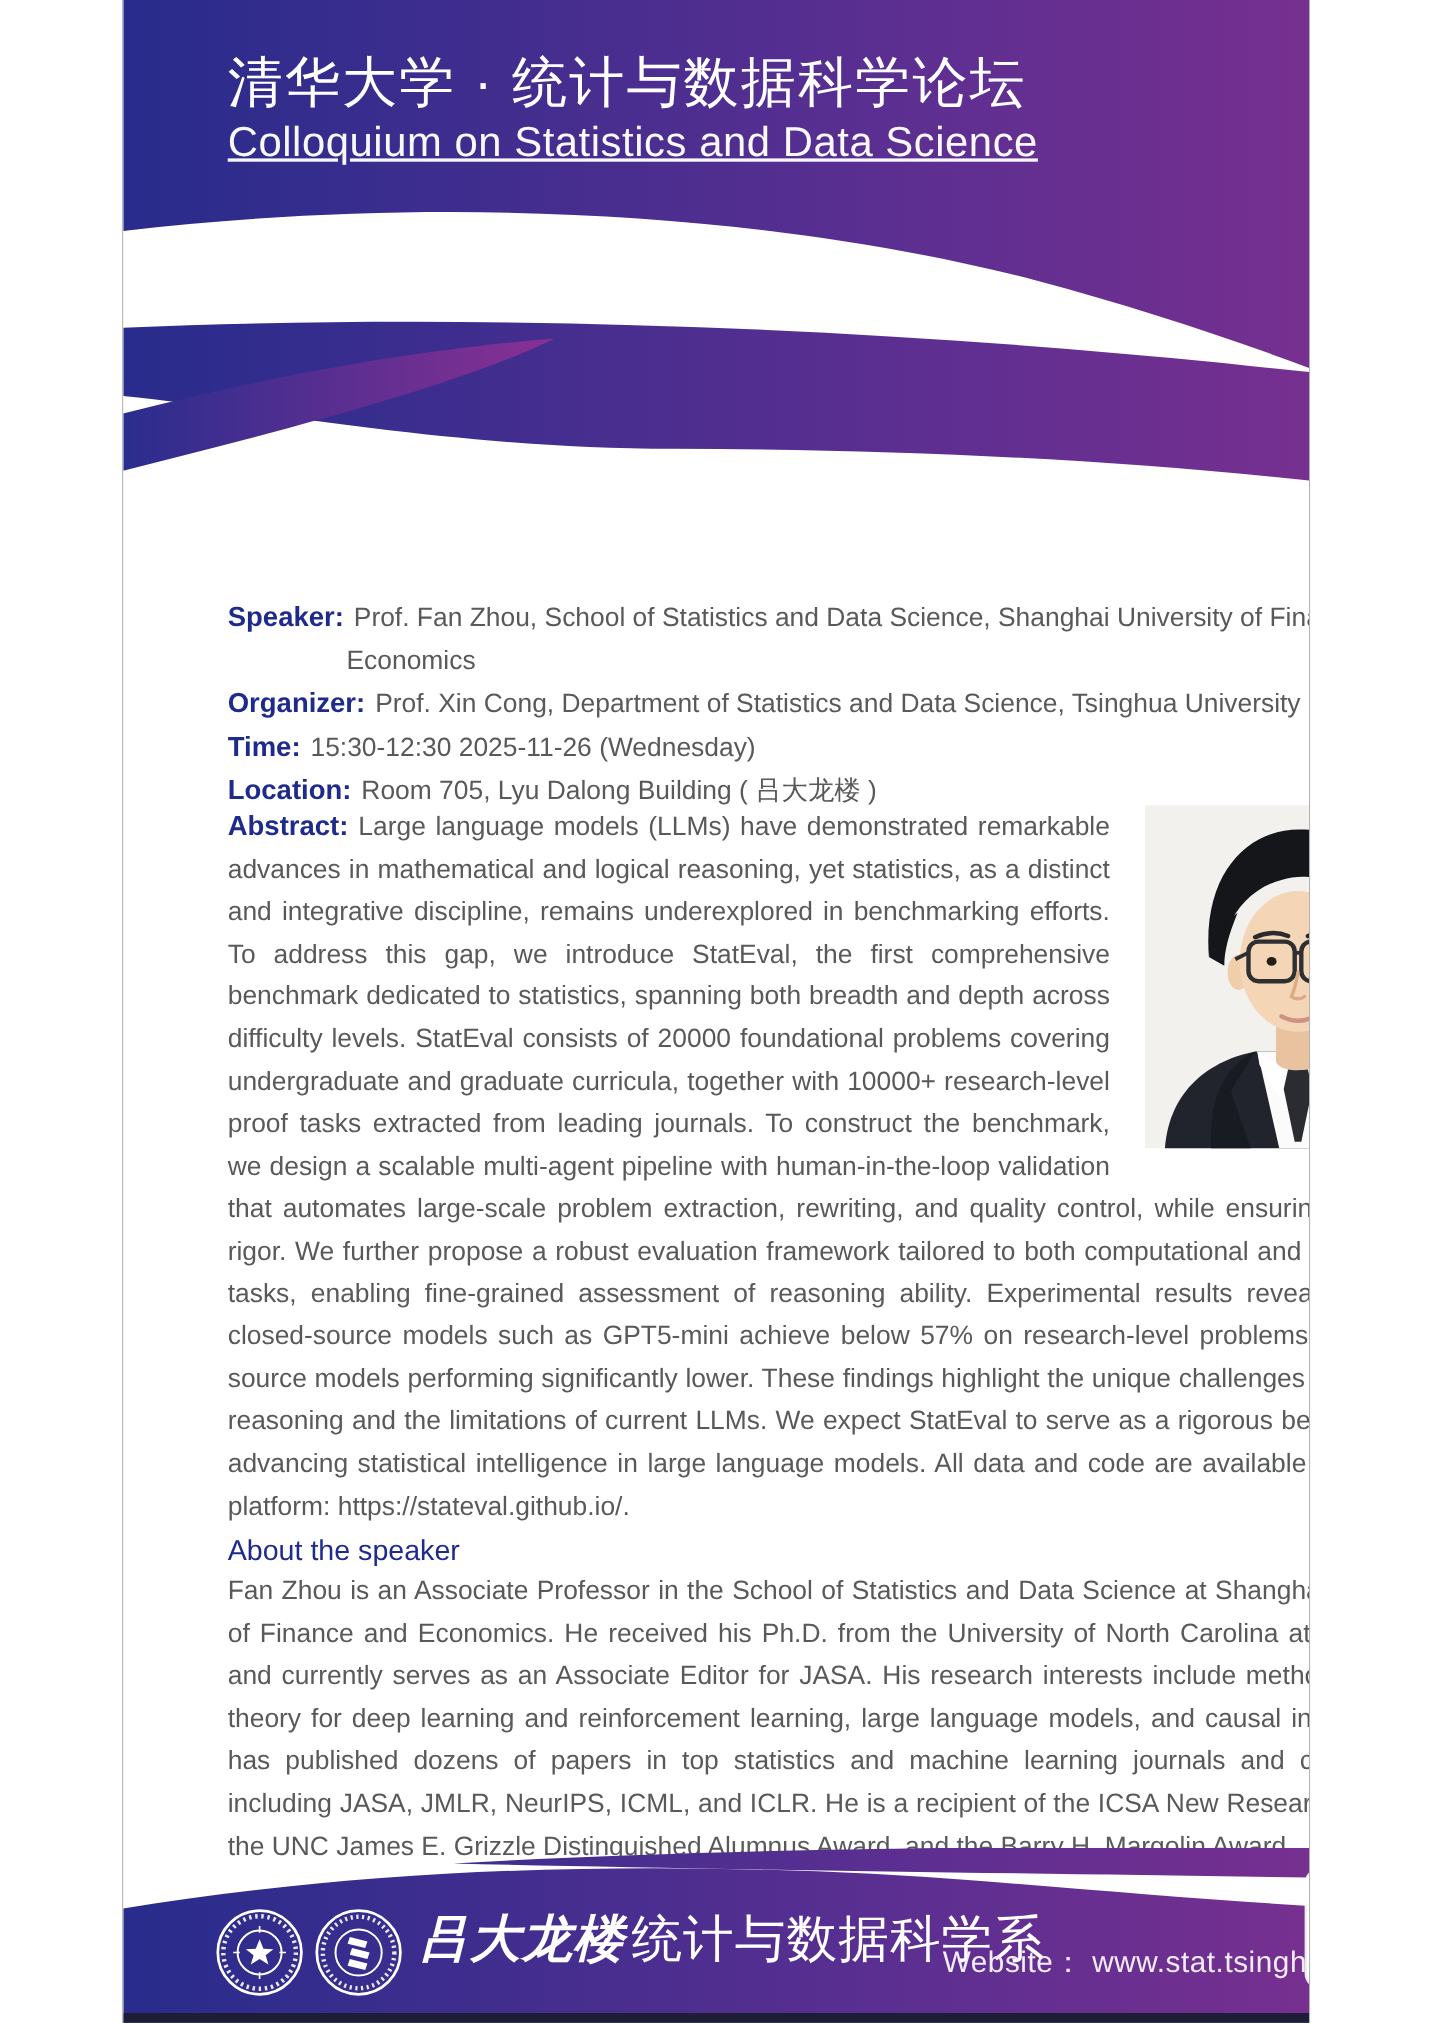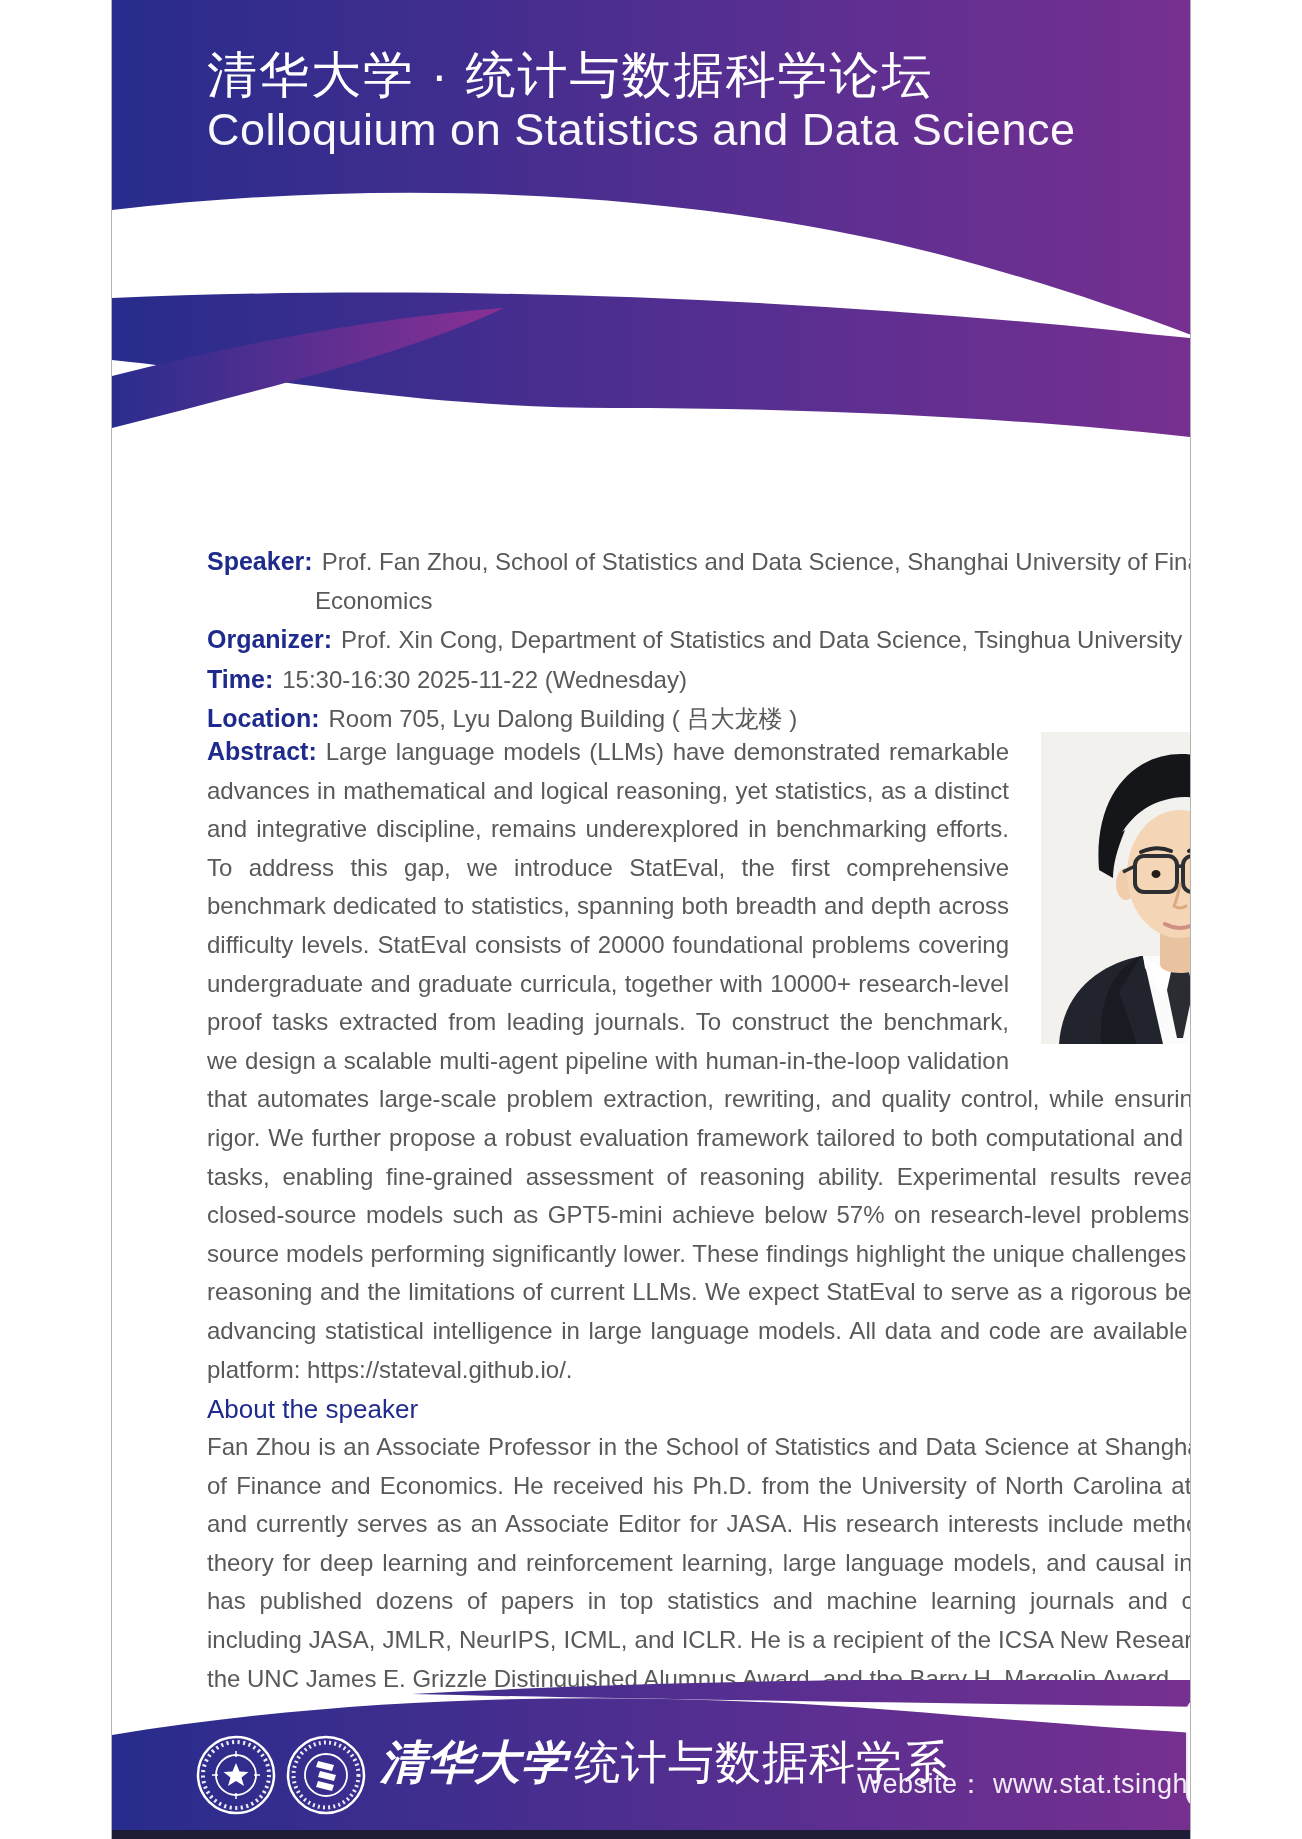--- a/index.html
+++ b/index.html
@@ -8,21 +8,21 @@
     background:#ffffff;overflow:hidden;outline:1px solid #b3b3b3;
     font-family:"Liberation Sans","DejaVu Sans",sans-serif;
   }
   svg{display:block;}
   .abs{position:absolute;}
 
   
   .header-svg{top:0;left:0;}
   .header-text{top:44px;left:95px;color:#ffffff;}
   .header-zh{font-size:50px;line-height:62px;font-weight:400;letter-spacing:2px;}
-  .header-en{font-size:45px;line-height:48px;font-weight:300;letter-spacing:.5px;opacity:.97;}
+  .header-en{font-size:38px;line-height:48px;font-weight:300;letter-spacing:.5px;opacity:.97;text-decoration:underline;}
 
   
   .talk-title{
     top:366px;left:60px;width:1182px;text-align:center;
     font-weight:bold;font-size:52px;line-height:58px;letter-spacing:-1px;
     color:#5a2f91;
     background:linear-gradient(90deg,#30308e 5%,#5b2f92 55%,#8c3294 95%);
     -webkit-background-clip:text;background-clip:text;
     -webkit-text-fill-color:transparent;
   }
@@ -83,21 +83,21 @@
 
 
   <div class="abs col info">
     <p>
       <span class="lbl">Speaker:</span><span>Prof. Fan Zhou, School of Statistics and Data Science, Shanghai University of Finance and Economics</span>
     </p>
     <p>
       <span class="lbl">Organizer:</span><span>Prof. Xin Cong, Department of Statistics and Data Science, Tsinghua University</span>
     </p>
     <p>
-      <span class="lbl">Time:</span><span>15:30-16:30 2025-11-22 (Wednesday)</span>
+      <span class="lbl">Time:</span><span>15:30-12:30 2025-11-26 (Wednesday)</span>
     </p>
     <p>
       <span class="lbl">Location:</span><span>Room 705, Lyu Dalong Building ( 吕大龙楼 )</span>
     </p>
   </div>
 
   <div class="abs col abstract">
 
     <svg class="photo-float" viewBox="0 0 278 312">
       <rect x="0" y="0" width="278" height="312" fill="#f6f4f1"></rect>
@@ -181,21 +181,21 @@
       <g fill="#ffffff" stroke="none">
         <path d="M126,30 L142,34 L140,40 L124,36 Z"></path>
         <path d="M128,40 L144,44 L142,50 L126,46 Z"></path>
         <path d="M126,50 L142,54 L140,60 L124,56 Z"></path>
       </g>
     </g>
   </svg>
 
   <div class="abs dept">
     <div class="dept-zh">
-      <span class="script">清华大学</span><span>统计与数据科学系</span>
+      <span class="script">吕大龙楼</span><span>统计与数据科学系</span>
     </div>
   </div>
 
   <div class="abs website">
     <span>Website：</span>
     <span>www.stat.tsinghua.edu.cn</span>
   </div>
 
   <div class="abs qr-box">
     <svg id="qr-svg" width="96" height="106" viewBox="0 0 96 106">

